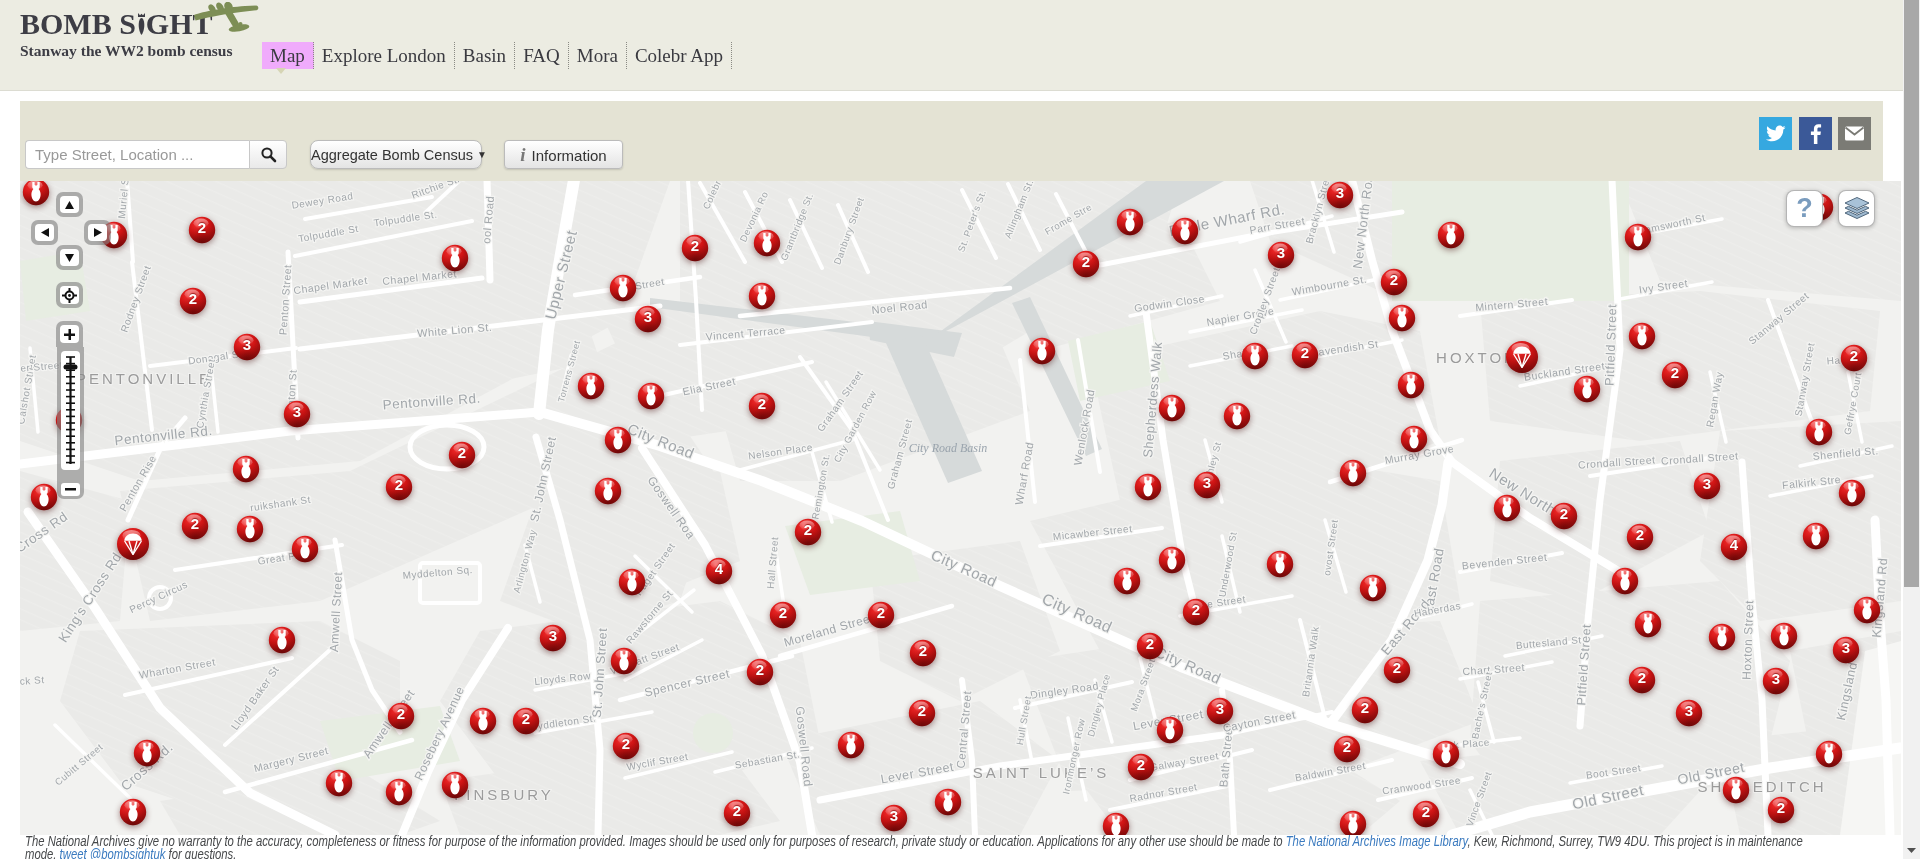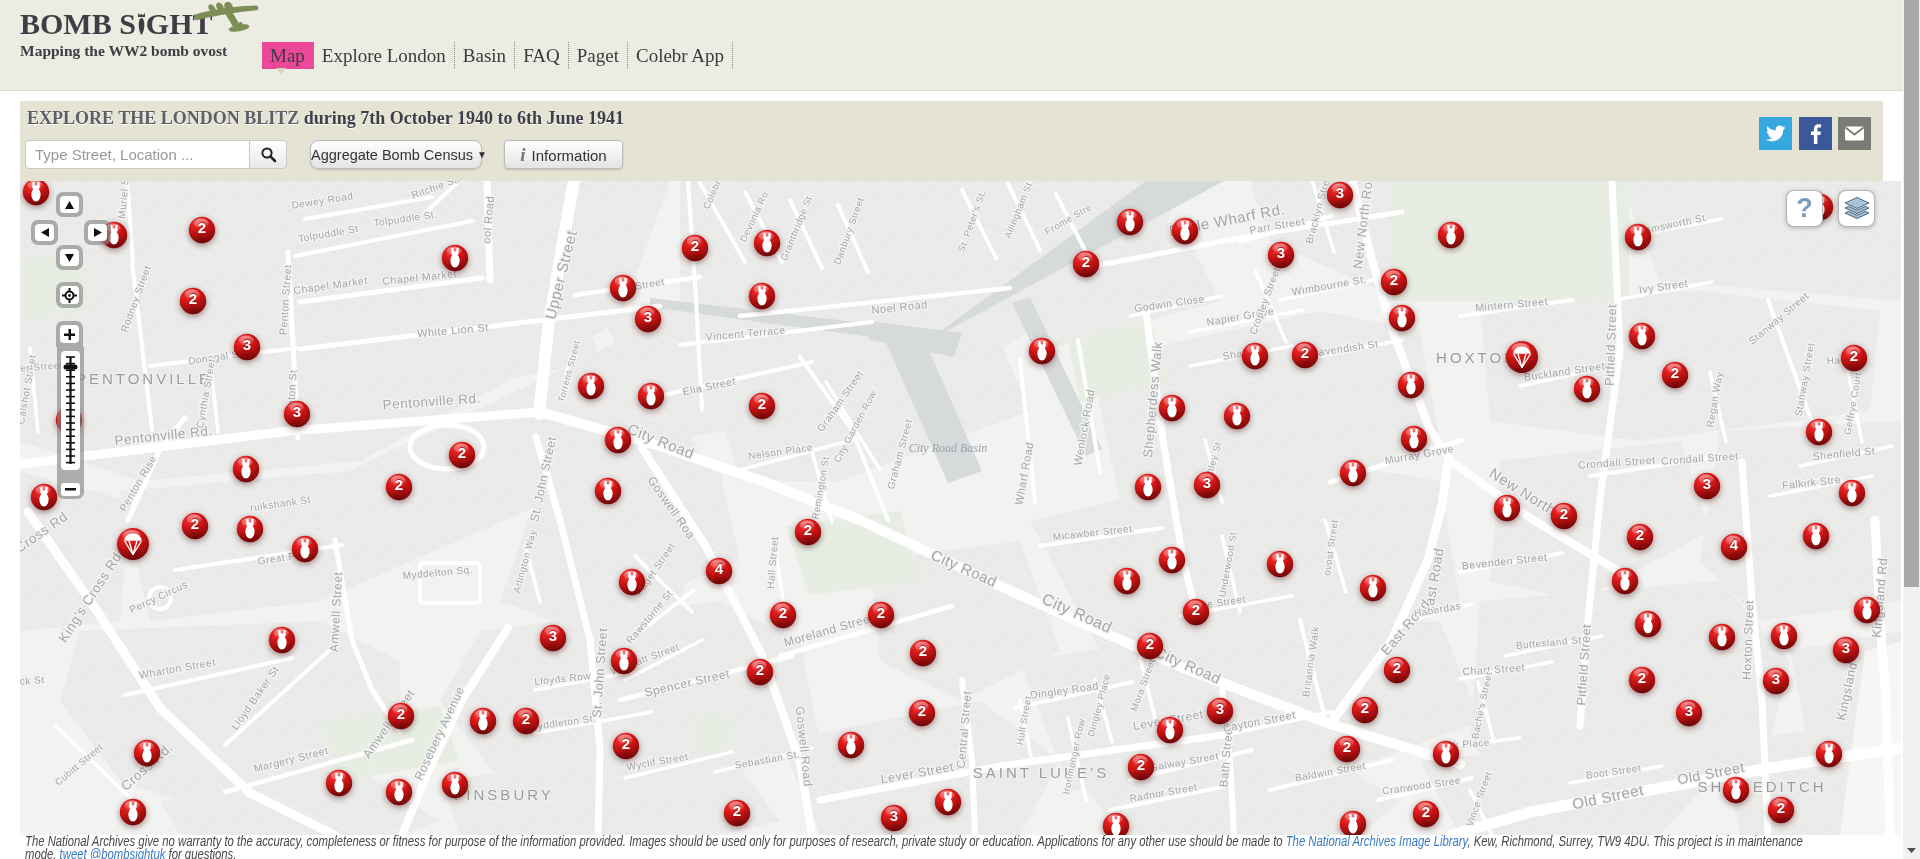--- a/index.html
+++ b/index.html
@@ -7,21 +7,21 @@
 *{box-sizing:border-box;}
 
 #header{position:absolute;left:0;top:0;width:1903px;height:91px;background:#ECECE2;
   border-bottom:1px solid #dcdcd2;}
 #logo{position:absolute;left:20px;top:9px;font-family:"Liberation Serif",serif;}
 #logo .t{font-size:30px;font-weight:bold;color:#3D3D45;letter-spacing:0px;line-height:1;}
 #logo .s{font-size:15.5px;font-weight:bold;color:#3D3D45;margin-top:3px;}
 #plane{position:absolute;left:193px;top:2px;}
 #nav{position:absolute;left:262px;top:42px;font-family:"Liberation Serif",serif;font-size:19px;color:#3a3a40;}
 #nav a{color:#3a3a40;text-decoration:none;padding:3px 8px 2px;border-right:1px dotted #8a8a84;display:inline-block;}
-#nav a.act{background:#ec4899;position:relative;}
+#nav a.act{background:#f0abfc;position:relative;}
 #nav a.act:after{content:"";position:absolute;left:14px;bottom:-10px;border:5px solid transparent;border-top:6px solid #D6D5B4;}
 
 #panel{position:absolute;left:20px;top:101px;width:1863px;height:80px;background:#E4E3D4;}
 #panel .title{position:absolute;left:7px;top:7px;font-family:"Liberation Serif",serif;font-weight:bold;
   font-size:18px;color:#5E5E66;text-shadow:0 1px 0 #fff;}
 #panel .title b{color:#3E3E46;}
 #srch{position:absolute;left:5px;top:39px;width:224px;height:29px;background:#fff;border:1px solid #c8c8c8;
   border-right:none;border-radius:4px 0 0 4px;color:#999;font-size:15px;line-height:27px;padding-left:9px;}
 #srchbtn{position:absolute;left:229px;top:39px;width:38px;height:29px;background:linear-gradient(#fff,#e9e9e9);
   border:1px solid #c8c8c8;border-radius:0 4px 4px 0;text-align:center;}
@@ -76,41 +76,40 @@
 <body>
 
 <div id="header">
   <div id="logo">
     <div class="t">BOMB S<svg width="9" height="22" viewBox="0 0 9 22" style="margin:0 0px -1px 1px;">
           <g fill="#3D3D45">
             <path d="M1,0 L3,2.2 L4.5,0.8 L6,2.2 L8,0 L8,4 L1,4 Z"></path>
             <path d="M4.5,5 C6.3,5 7.3,8.5 7.3,12 C7.3,16.5 5.8,20.5 4.5,22 C3.2,20.5 1.7,16.5 1.7,12 C1.7,8.5 2.7,5 4.5,5 Z"></path>
           </g>
         </svg>GHT</div>
-    <div class="s">Mapping the WW2 bomb ovost</div>
+    <div class="s">Stanway the WW2 bomb census</div>
   </div>
   <svg id="plane" width="68" height="32" viewBox="0 0 68 32">
     <g fill="#7D8E55">
       <path d="M1,13 C10,9.5 32,5.5 52,4 L63,3.6 C66,4 66,7.5 63.5,8.2 L48,10 C28,12.5 10,16.5 2.5,18.5 Z"></path>
       <ellipse cx="19" cy="6.5" rx="3" ry="4.5" transform="rotate(-35 19 6.5)"></ellipse>
       <ellipse cx="27" cy="5" rx="3.2" ry="5" transform="rotate(-35 27 5)"></ellipse>
       <ellipse cx="35.5" cy="4.5" rx="4" ry="5" transform="rotate(-30 35.5 4.5)"></ellipse>
       <path d="M30,8 L37,6 L46.5,22.5 L40.5,25.5 Z"></path>
       <ellipse cx="46" cy="26" rx="10.5" ry="3.4" transform="rotate(-10 46 26)"></ellipse>
       <circle cx="43" cy="21.5" r="2"></circle>
         <circle cx="47.5" cy="22" r="2"></circle>
     </g>
   </svg>
   <div id="nav">
-    <a class="act">Map</a><a>Explore London</a><a>Basin</a><a>FAQ</a><a>Paget</a><a>Colebr App</a>
+    <a class="act">Map</a><a>Explore London</a><a>Basin</a><a>FAQ</a><a>Mora</a><a>Colebr App</a>
   </div>
 </div>
 
 <div id="panel">
-  <div class="title"><span style="color:#5E5E66;">EXPLORE THE LONDON BLITZ</span> <b>during 7th October 1940 to 6th June 1941</b></div>
   <div id="srch">Type Street, Location ...</div>
   <div id="srchbtn"><svg width="17" height="17" viewBox="0 0 17 17" style="margin-top:5px;">
         <circle cx="7" cy="7" r="4.6" fill="none" stroke="#222" stroke-width="2"></circle>
         <line x1="10.4" y1="10.4" x2="15" y2="15" stroke="#222" stroke-width="2.6" stroke-linecap="round"></line>
       </svg></div>
   <div id="aggbtn">Aggregate Bomb Census <span style="font-size:10px;vertical-align:1.5px;">▼</span></div>
   <div id="infbtn"><i>i</i>Information</div>
   <div id="social">
     <span class="sq" style="background:#35A8E0;"><svg width="33" height="33" viewBox="0 0 33 33">
           <path fill="#fff" d="M26.5,10.5c-0.7,0.3-1.5,0.5-2.3,0.6c0.8-0.5,1.5-1.3,1.8-2.2c-0.8,0.5-1.6,0.8-2.5,1c-0.7-0.8-1.8-1.3-2.9-1.3c-2.2,0-4,1.8-4,4c0,0.3,0,0.6,0.1,0.9c-3.3-0.2-6.3-1.8-8.2-4.2C8.1,9.9,7.9,10.6,7.9,11.3c0,1.4,0.7,2.6,1.8,3.3c-0.7,0-1.3-0.2-1.8-0.5v0.1c0,1.9,1.4,3.5,3.2,3.9c-0.3,0.1-0.7,0.1-1.1,0.1c-0.3,0-0.5,0-0.8-0.1c0.5,1.6,2,2.8,3.7,2.8c-1.4,1.1-3.1,1.7-5,1.7c-0.3,0-0.6,0-1-0.1c1.8,1.1,3.9,1.8,6.1,1.8c7.3,0,11.3-6.1,11.3-11.3v-0.5C25.2,12.1,25.9,11.4,26.5,10.5z"></path>

